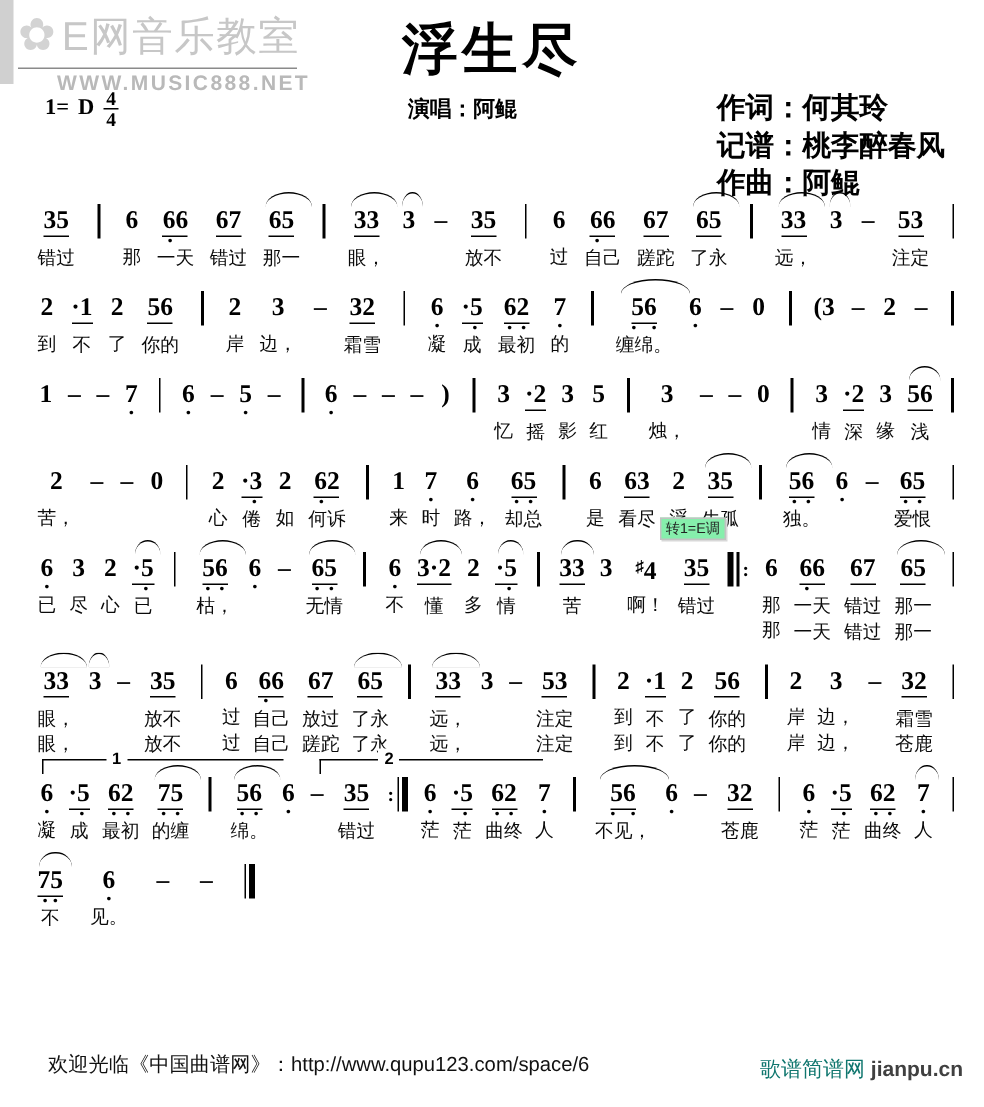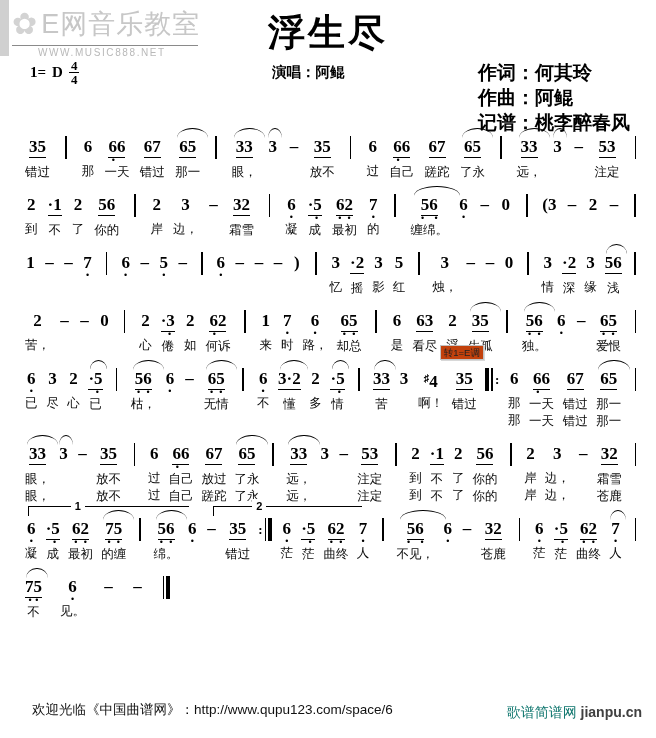--- a/index.html
+++ b/index.html
@@ -5,21 +5,21 @@
   html,body{margin:0;padding:0;background:#e8e8e8;}
   .page{position:relative;width:656px;height:738px;background:#ffffff;overflow:hidden;
         font-family:"Liberation Sans",sans-serif;color:#000;}
   .left-strip{position:absolute;left:0;top:0;width:9px;height:56px;background:#d0d0d0;}
   
   .logo{position:absolute;left:12px;top:6px;width:200px;}
   .logo-top{display:flex;align-items:center;gap:4px;}
   .rose{font-size:30px;color:#d3d3d3;line-height:30px;}
   .brand{font-size:27px;color:#c7c7c7;letter-spacing:1px;}
   .logo-rule{border-top:1px solid #8a8a8a;margin:3px 0 1px 0;width:186px;}
-  .site{font-size:10px;color:#b9b9b9;letter-spacing:1.6px;padding-left:26px;}
+  .site{font-size:14px;color:#b9b9b9;letter-spacing:1.6px;padding-left:26px;font-weight:bold;}
   .keysig{position:absolute;left:30px;top:60px;font-weight:bold;font-size:15px;
           font-family:"Liberation Serif",serif;display:flex;align-items:center;gap:6px;}
   .frac{display:inline-flex;flex-direction:column;align-items:center;font-size:13px;line-height:11px;}
   .frac b:first-child{border-bottom:1px solid #000;padding:0 2px 1px;}
   .frac b:last-child{padding-top:1px;}
   .title{position:absolute;left:0;right:0;top:8px;text-align:center;margin:0;
          font-family:"Liberation Serif",serif;font-weight:bold;font-size:37px;letter-spacing:3px;}
   .singer{position:absolute;left:272px;top:63px;font-size:14.5px;font-weight:bold;}
   .credits{position:absolute;left:478px;top:60px;font-size:19px;font-weight:bold;line-height:25px;}
   
@@ -31,21 +31,21 @@
   .note{font-family:"Liberation Serif",serif;font-weight:bold;font-size:17px;line-height:21px;
         height:21px;white-space:nowrap;}
   .note.u{border-bottom:1.6px solid #000;}
   .note .sharp{font-size:11px;vertical-align:5px;}
   .dots{display:flex;width:100%;justify-content:space-evenly;height:6px;}
   .dots i{font-style:normal;font-size:9px;line-height:5px;}
   .lyr{font-size:12.5px;height:17px;line-height:17px;white-space:nowrap;color:#0a0a0a;}
   .tok.a::before{content:"";position:absolute;top:-8px;left:8%;width:125%;height:9px;
         border-top:1.6px solid #000;border-radius:50% 50% 0 0 / 100% 100% 0 0;}
   .modtag{position:absolute;top:-23px;left:-12px;font-size:9.5px;font-weight:normal;
-        border:1px solid #c2c2c2;background:#c2410c;box-shadow:1px 1px 0 #d8d8d8;
+        border:1px solid #c2c2c2;background:#86efac;box-shadow:1px 1px 0 #d8d8d8;
         padding:0 3px;white-space:nowrap;color:#222;line-height:13px;}
   .barglyph{display:flex;align-items:center;gap:2px;height:23px;}
   .bl{display:block;width:1.6px;height:23px;background:#000;}
   .bl.thick{width:4px;}
   .coln{font-family:"Liberation Serif",serif;font-weight:bold;font-size:13px;line-height:23px;}
   .volta{position:absolute;top:-12px;height:9px;border-top:1.4px solid #000;border-left:1.4px solid #000;}
   .volta .vlabel{position:absolute;top:-8px;left:26%;background:#fff;padding:0 4px;
         font-size:11px;font-weight:bold;line-height:15px;}
   .v1{left:0.5%;width:26%;}
   .v2{left:30.5%;width:24%;}
@@ -78,22 +78,22 @@
     <span class="frac">
       <b>4</b>
       <b>4</b>
     </span>
   </div>
 
   <div class="singer">演唱：阿鲲</div>
 
   <div class="credits">
     <div>作词：何其玲</div>
+    <div>记谱：桃李醉春风</div>
     <div>作曲：阿鲲</div>
-    <div>记谱：桃李醉春风</div>
   </div>
 
   <main id="score">
       <div class="line">
         <div class="tok">
           <span class="note u"><span>3</span><span>5</span></span>
           <span class="dots">
             <i></i>
             <i></i>
           </span>

